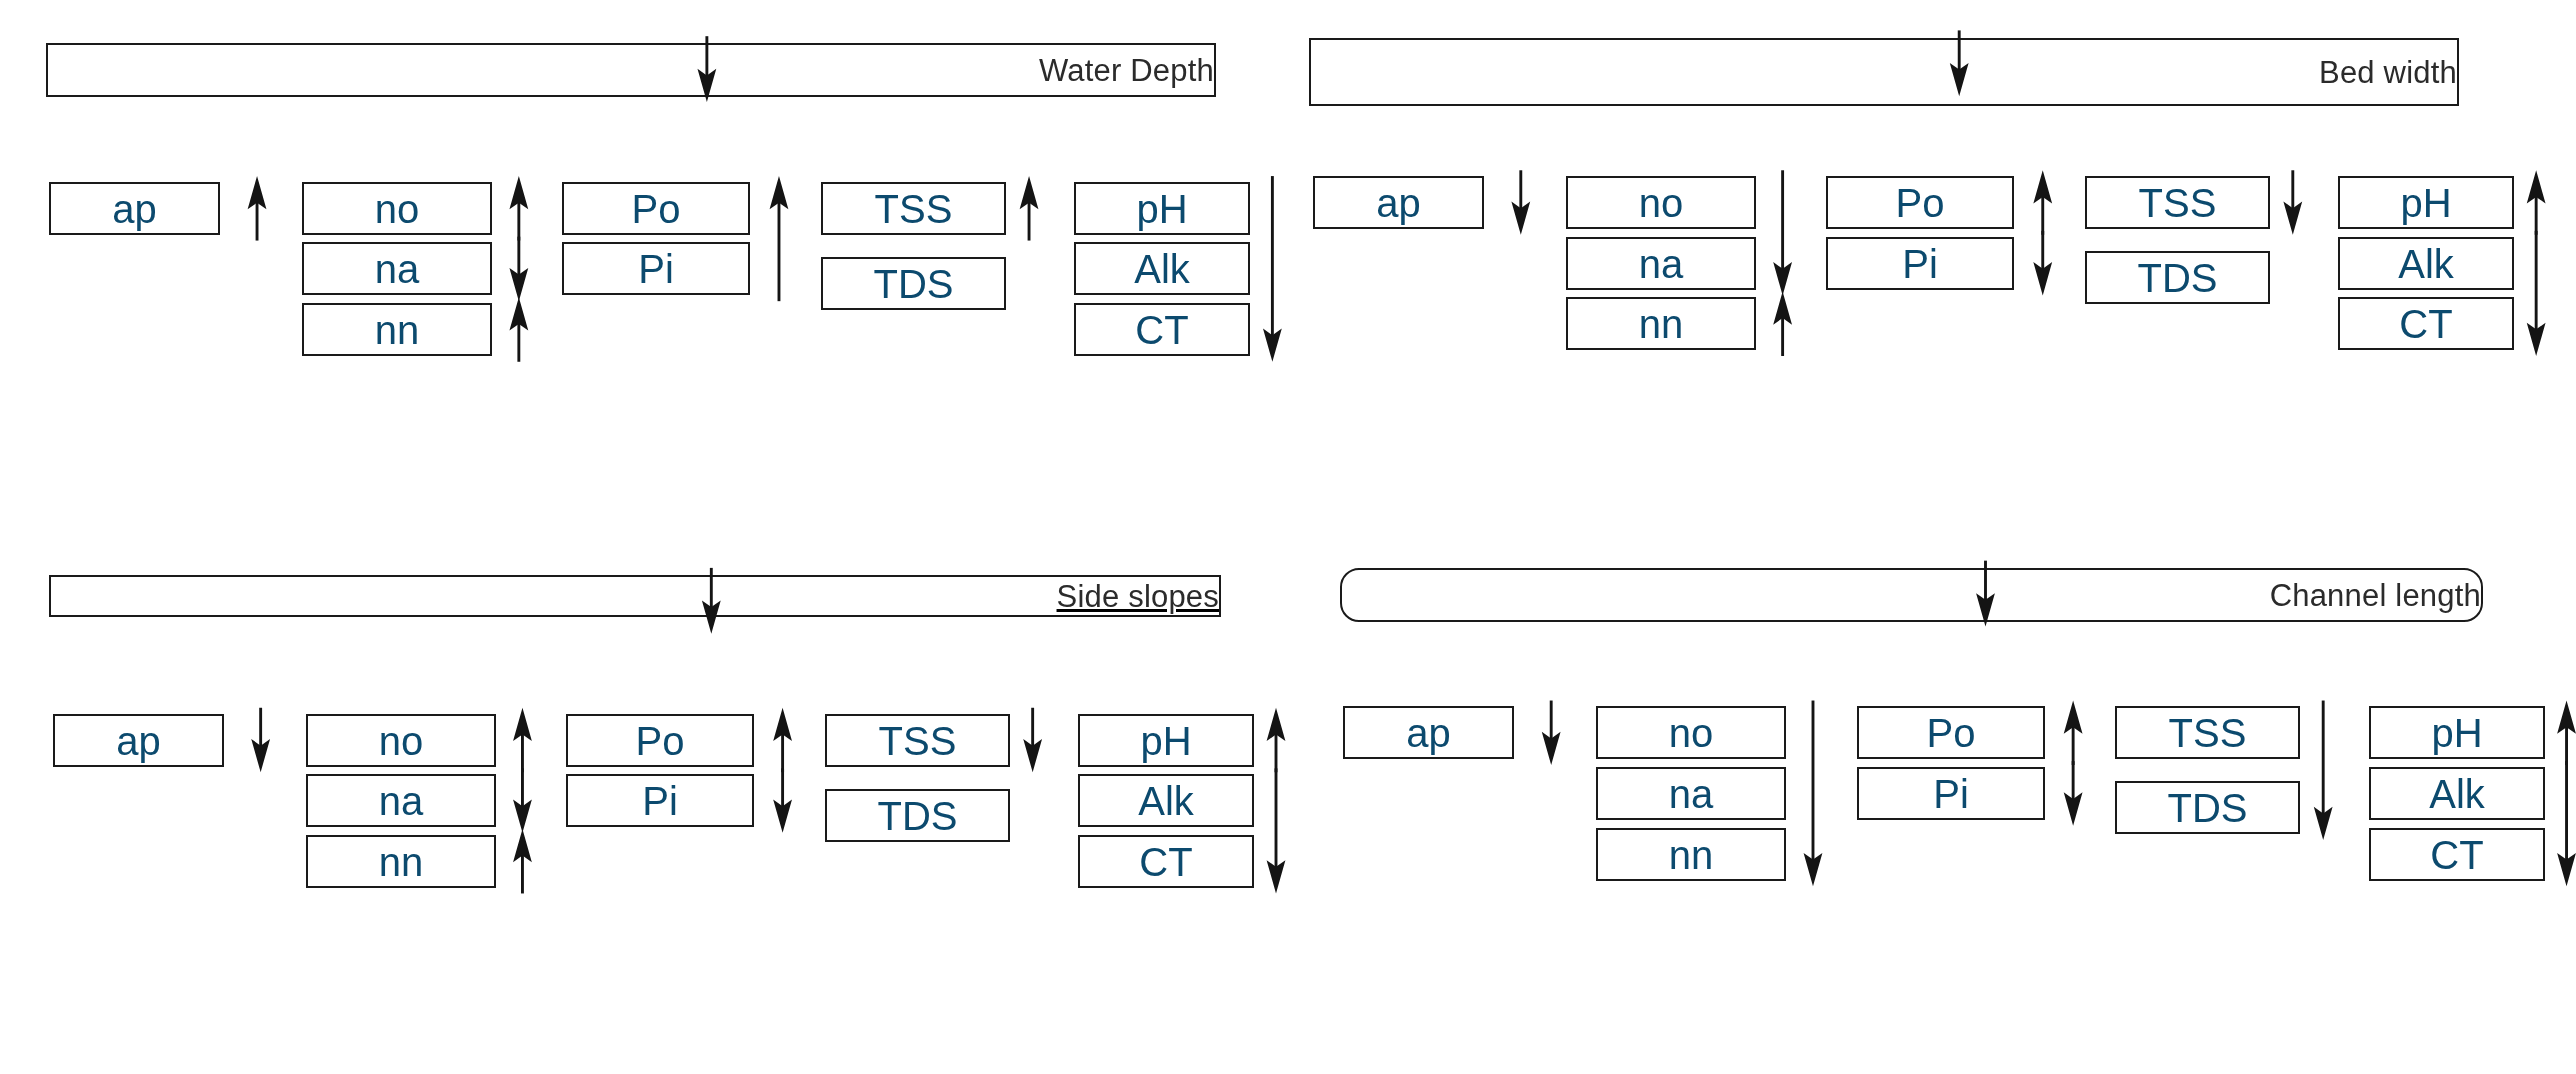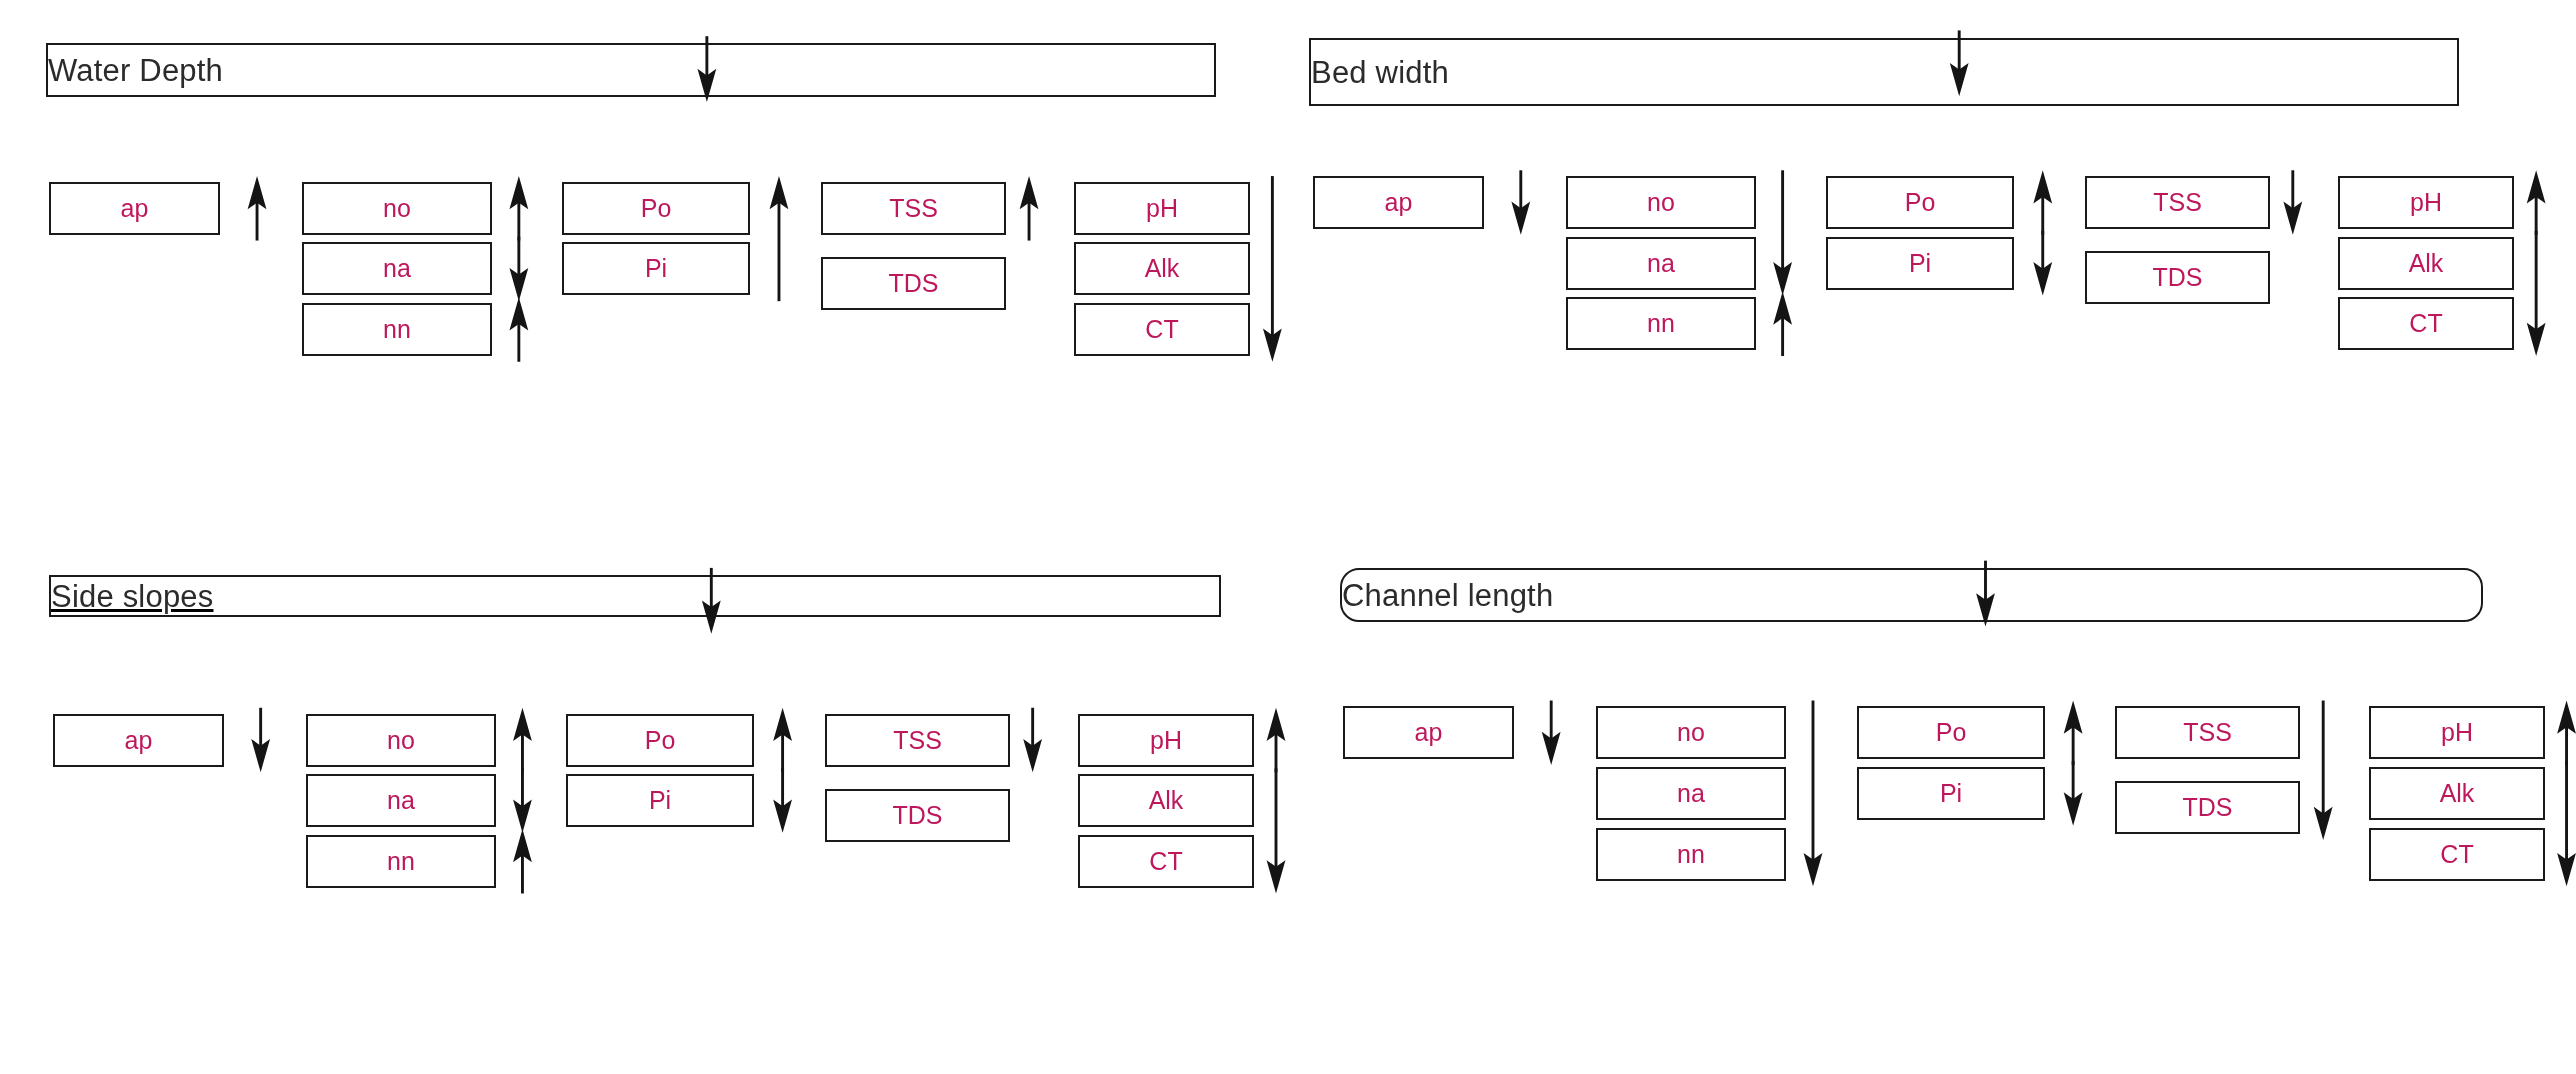--- a/index.html
+++ b/index.html
@@ -24,42 +24,42 @@
     position: absolute;
   }
   
   .hdr {
     position: absolute;
     box-sizing: border-box;
     border: 2.2px solid #1a1a1a;
     background: #ffffff;
     display: flex;
     align-items: center;
-    justify-content: flex-start;
+    justify-content: flex-end;
   }
   .hdr-label {
     font-size: 31px;
     color: #2b2b2b;
     letter-spacing: 0.2px;
     white-space: nowrap;
     line-height: 1;
   }
   
   .vbox {
     position: absolute;
     box-sizing: border-box;
     border: 2.2px solid #1a1a1a;
     background: #ffffff;
     display: flex;
     align-items: center;
     justify-content: center;
   }
   .vbox-label {
-    font-size: 25px;
-    color: #be185d;
+    font-size: 40px;
+    color: #0c4a6e;
     line-height: 1;
     white-space: nowrap;
   }
   
   .arrow-layer {
     position: absolute;
     left: 0; top: 0;
     width: 2576px;
     height: 1075px;
     pointer-events: none;

